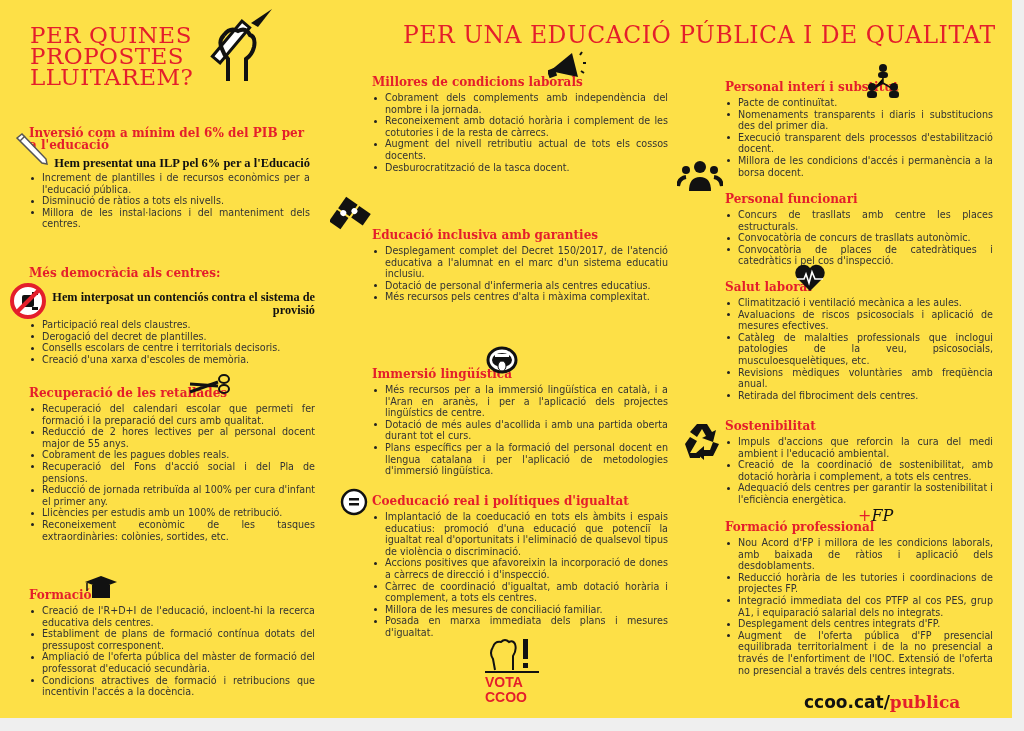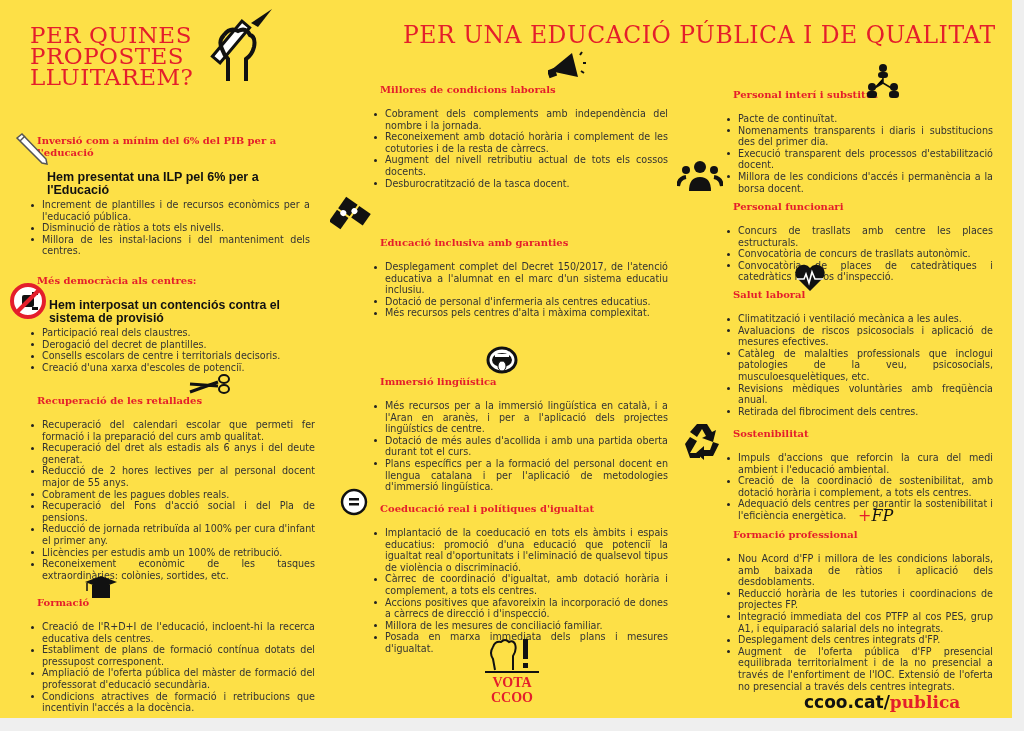--- a/index.html
+++ b/index.html
@@ -3,29 +3,29 @@
 <meta charset="utf-8">
 <style>
   html,body{margin:0;padding:0;}
   body{width:1024px;height:731px;background:#efefef;position:relative;overflow:hidden;font-family:"DejaVu Sans",sans-serif;}
   .page{position:absolute;left:0;top:0;width:1012px;height:718px;background:#fde047;}
   .abs{position:absolute;}
   .big-title{font-family:"DejaVu Serif",serif;color:#e41e2b;font-weight:normal;letter-spacing:0.5px;}
   .left-title{left:30px;top:25px;font-size:23px;line-height:21px;}
   .main-title{left:403px;top:22px;font-size:23.5px;line-height:26px;white-space:nowrap;}
   .sec{position:absolute;}
-  .h{font-family:"DejaVu Serif",serif;font-weight:bold;color:#e41e2b;font-size:10px;line-height:12px;margin:12px;}
-  .sub{font-family:Liberation Sans, sans-serif;font-weight:bold;color:#111;font-size:12.5px;line-height:13px;margin:0;}
+  .h{font-family:"DejaVu Serif",serif;font-weight:bold;color:#e41e2b;font-size:12px;line-height:12px;margin:4px;}
+  .sub{font-family:Liberation Serif, serif;font-weight:bold;color:#111;font-size:12.5px;line-height:13px;margin:0;text-align:right;}
   ul{margin:2px 0 0 0;padding:0 0 0 17px;list-style:none;}
   li{position:relative;font-size:9.6px;line-height:11.6px;color:#333;text-align:justify;}
   li::before{content:"";position:absolute;left:-11px;top:4.5px;width:3px;height:3px;border-radius:50%;background:#222;}
   .icon{position:absolute;}
   .url{position:absolute;left:804px;top:692px;font-family:"DejaVu Sans",sans-serif;font-weight:bold;font-size:17px;color:#111;white-space:nowrap;}
   .url .red{color:#e41e2b;font-family:"DejaVu Serif",serif;}
-  .vota{position:absolute;left:485px;top:675px;width:54px;text-align:center;font-family:Liberation Serif, serif;font-weight:bold;font-size:14px;line-height:15px;color:#e41e2b;}
+  .vota{position:absolute;left:485px;top:675px;width:54px;text-align:left;font-family:Liberation Sans, sans-serif;font-weight:bold;font-size:14px;line-height:15px;color:#e41e2b;}
 </style>
 </head>
 <body>
 
 <div class="page">
 
   <div class="abs big-title left-title">
     <div>PER QUINES</div>
     <div>PROPOSTES</div>
     <div>LLUITAREM?</div>
@@ -53,36 +53,35 @@
     <path d="M6 8 L11 3" stroke="#555" stroke-width="1.5"></path>
   </svg>
 
   <div class="sec" style="left:25px;top:263px;width:290px">
     <p class="h">Més democràcia als centres:</p>
     <p class="sub" style="margin:12px 0 0 24px;font-size:12.3px">Hem interposat un contenciós contra el sistema de provisió</p>
     <ul>
       <li>Participació real dels claustres.</li>
       <li>Derogació del decret de plantilles.</li>
       <li>Consells escolars de centre i territorials decisoris.</li>
-      <li>Creació d'una xarxa d'escoles de potenciï.</li>
+      <li>Creació d'una xarxa d'escoles de memòria.</li>
     </ul>
   </div>
   <svg class="icon" style="left:9px;top:282px" width="38" height="38" viewBox="0 0 38 38">
     <circle cx="19" cy="19" r="16" fill="#fff" stroke="#e41e2b" stroke-width="4"></circle>
     <rect x="13" y="13" width="12" height="12" rx="2" fill="#111"></rect>
     <rect x="23" y="10" width="6" height="3" fill="#111"></rect>
       <rect x="23" y="25" width="6" height="3" fill="#111"></rect>
     <path d="M8 30 L30 8" stroke="#e41e2b" stroke-width="4"></path>
   </svg>
 
   <div class="sec" style="left:25px;top:383px;width:290px">
     <p class="h">Recuperació de les retallades</p>
     <ul>
       <li>Recuperació del calendari escolar que permeti fer formació i la preparació del curs amb qualitat.</li>
-      <li>Recuperació del dret als estadis als 6 anys i del deute generat.</li>
       <li>Reducció de 2 hores lectives per al personal docent major de 55 anys.</li>
       <li>Cobrament de les pagues dobles reals.</li>
       <li>Recuperació del Fons d'acció social i del Pla de pensions.</li>
       <li>Reducció de jornada retribuïda al 100% per cura d'infant el primer any.</li>
       <li>Llicències per estudis amb un 100% de retribució.</li>
       <li>Reconeixement econòmic de les tasques extraordinàries: colònies, sortides, etc.</li>
     </ul>
   </div>
   <svg class="icon" style="left:188px;top:372px" width="44" height="24" viewBox="0 0 44 24">
     <path d="M2 20 L30 10 M2 12 L30 14" stroke="#111" stroke-width="3"></path>
@@ -150,22 +149,22 @@
     <ellipse cx="16" cy="14" rx="14" ry="12" fill="#fff" stroke="#111" stroke-width="3"></ellipse>
     <ellipse cx="16" cy="14" rx="10" ry="7" fill="#111"></ellipse>
     <rect x="9" y="8" width="14" height="3" fill="#fff"></rect>
     <ellipse cx="16" cy="20" rx="4" ry="5" fill="#fff" stroke="#111" stroke-width="1"></ellipse>
   </svg>
 
   <div class="sec" style="left:368px;top:491px;width:300px">
     <p class="h">Coeducació real i polítiques d'igualtat</p>
     <ul>
       <li>Implantació de la coeducació en tots els àmbits i espais educatius: promoció d'una educació que potenciï la igualtat real d'oportunitats i l'eliminació de qualsevol tipus de violència o discriminació.</li>
+      <li>Accions positives que afavoreixin la incorporació de dones a càrrecs de direcció i d'inspecció.</li>
       <li>Càrrec de coordinació d'igualtat, amb dotació horària i complement, a tots els centres.</li>
-      <li>Accions positives que afavoreixin la incorporació de dones a càrrecs de direcció i d'inspecció.</li>
       <li>Millora de les mesures de conciliació familiar.</li>
       <li>Posada en marxa immediata dels plans i mesures d'igualtat.</li>
     </ul>
   </div>
   <svg class="icon" style="left:340px;top:488px" width="28" height="28" viewBox="0 0 28 28">
     <circle cx="14" cy="14" r="12" fill="#fff" stroke="#111" stroke-width="2.5"></circle>
     <rect x="9" y="10" width="10" height="2.5" fill="#111"></rect>
     <rect x="9" y="15" width="10" height="2.5" fill="#111"></rect>
   </svg>
 

